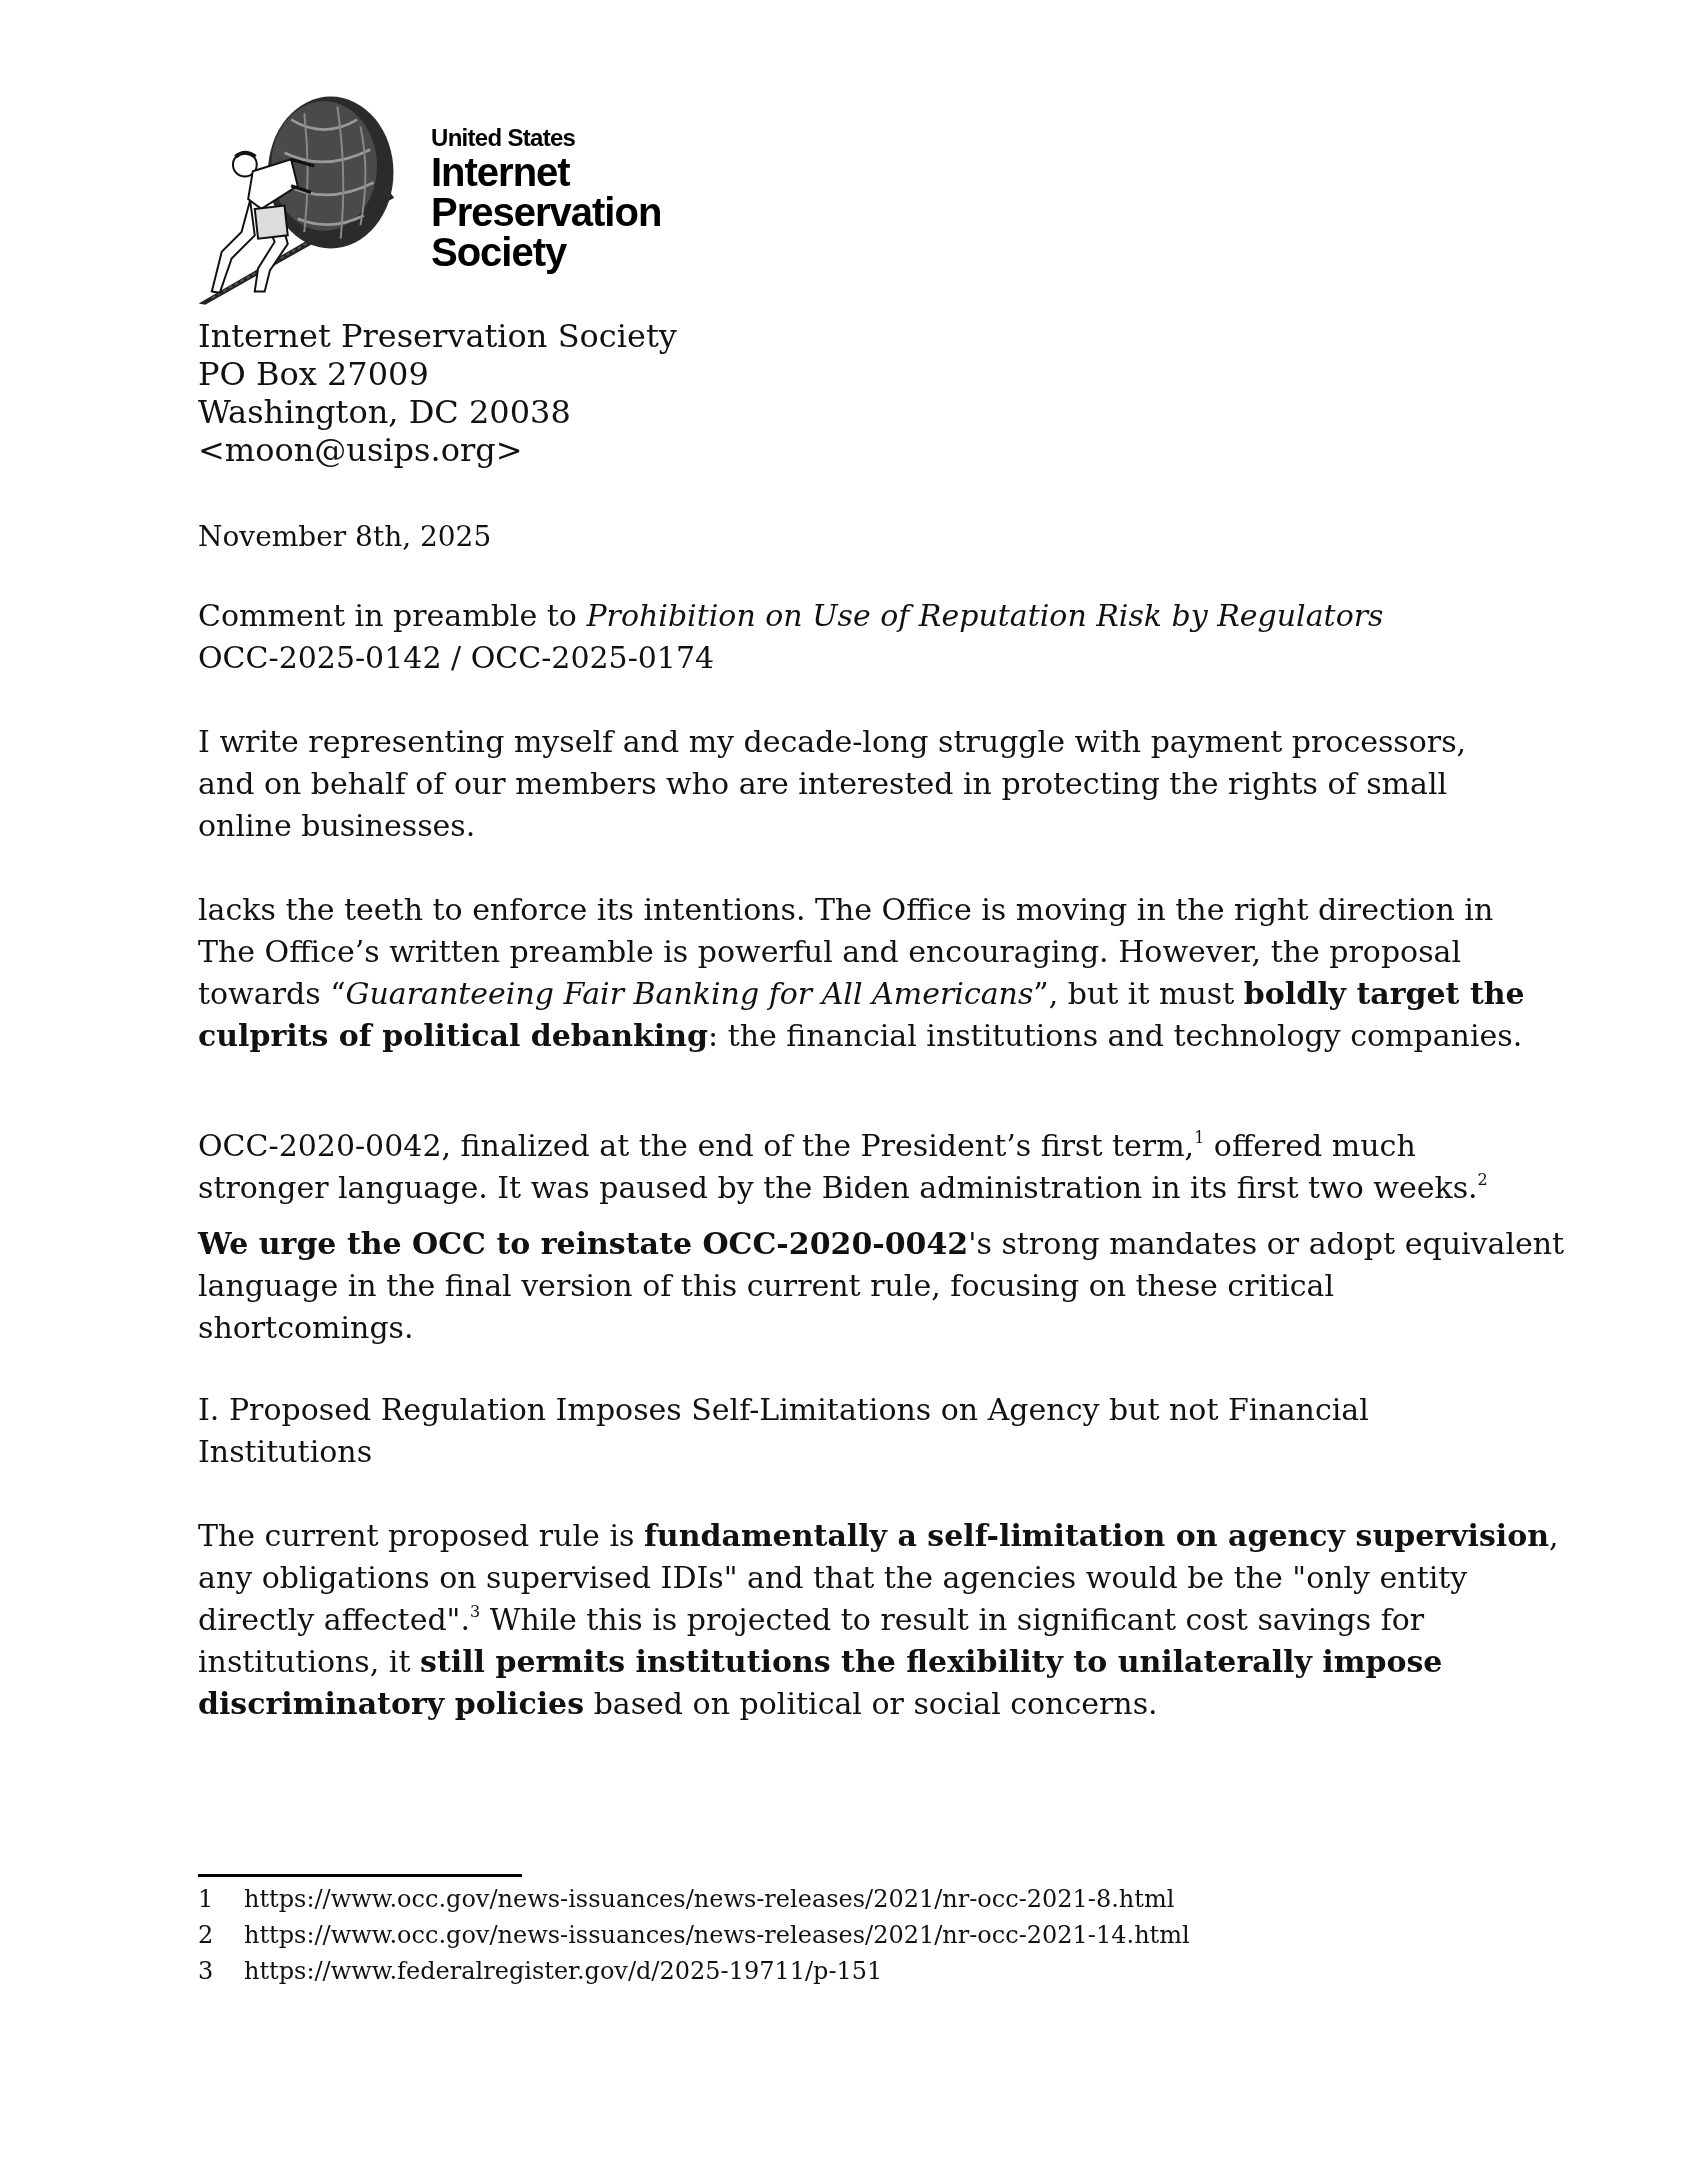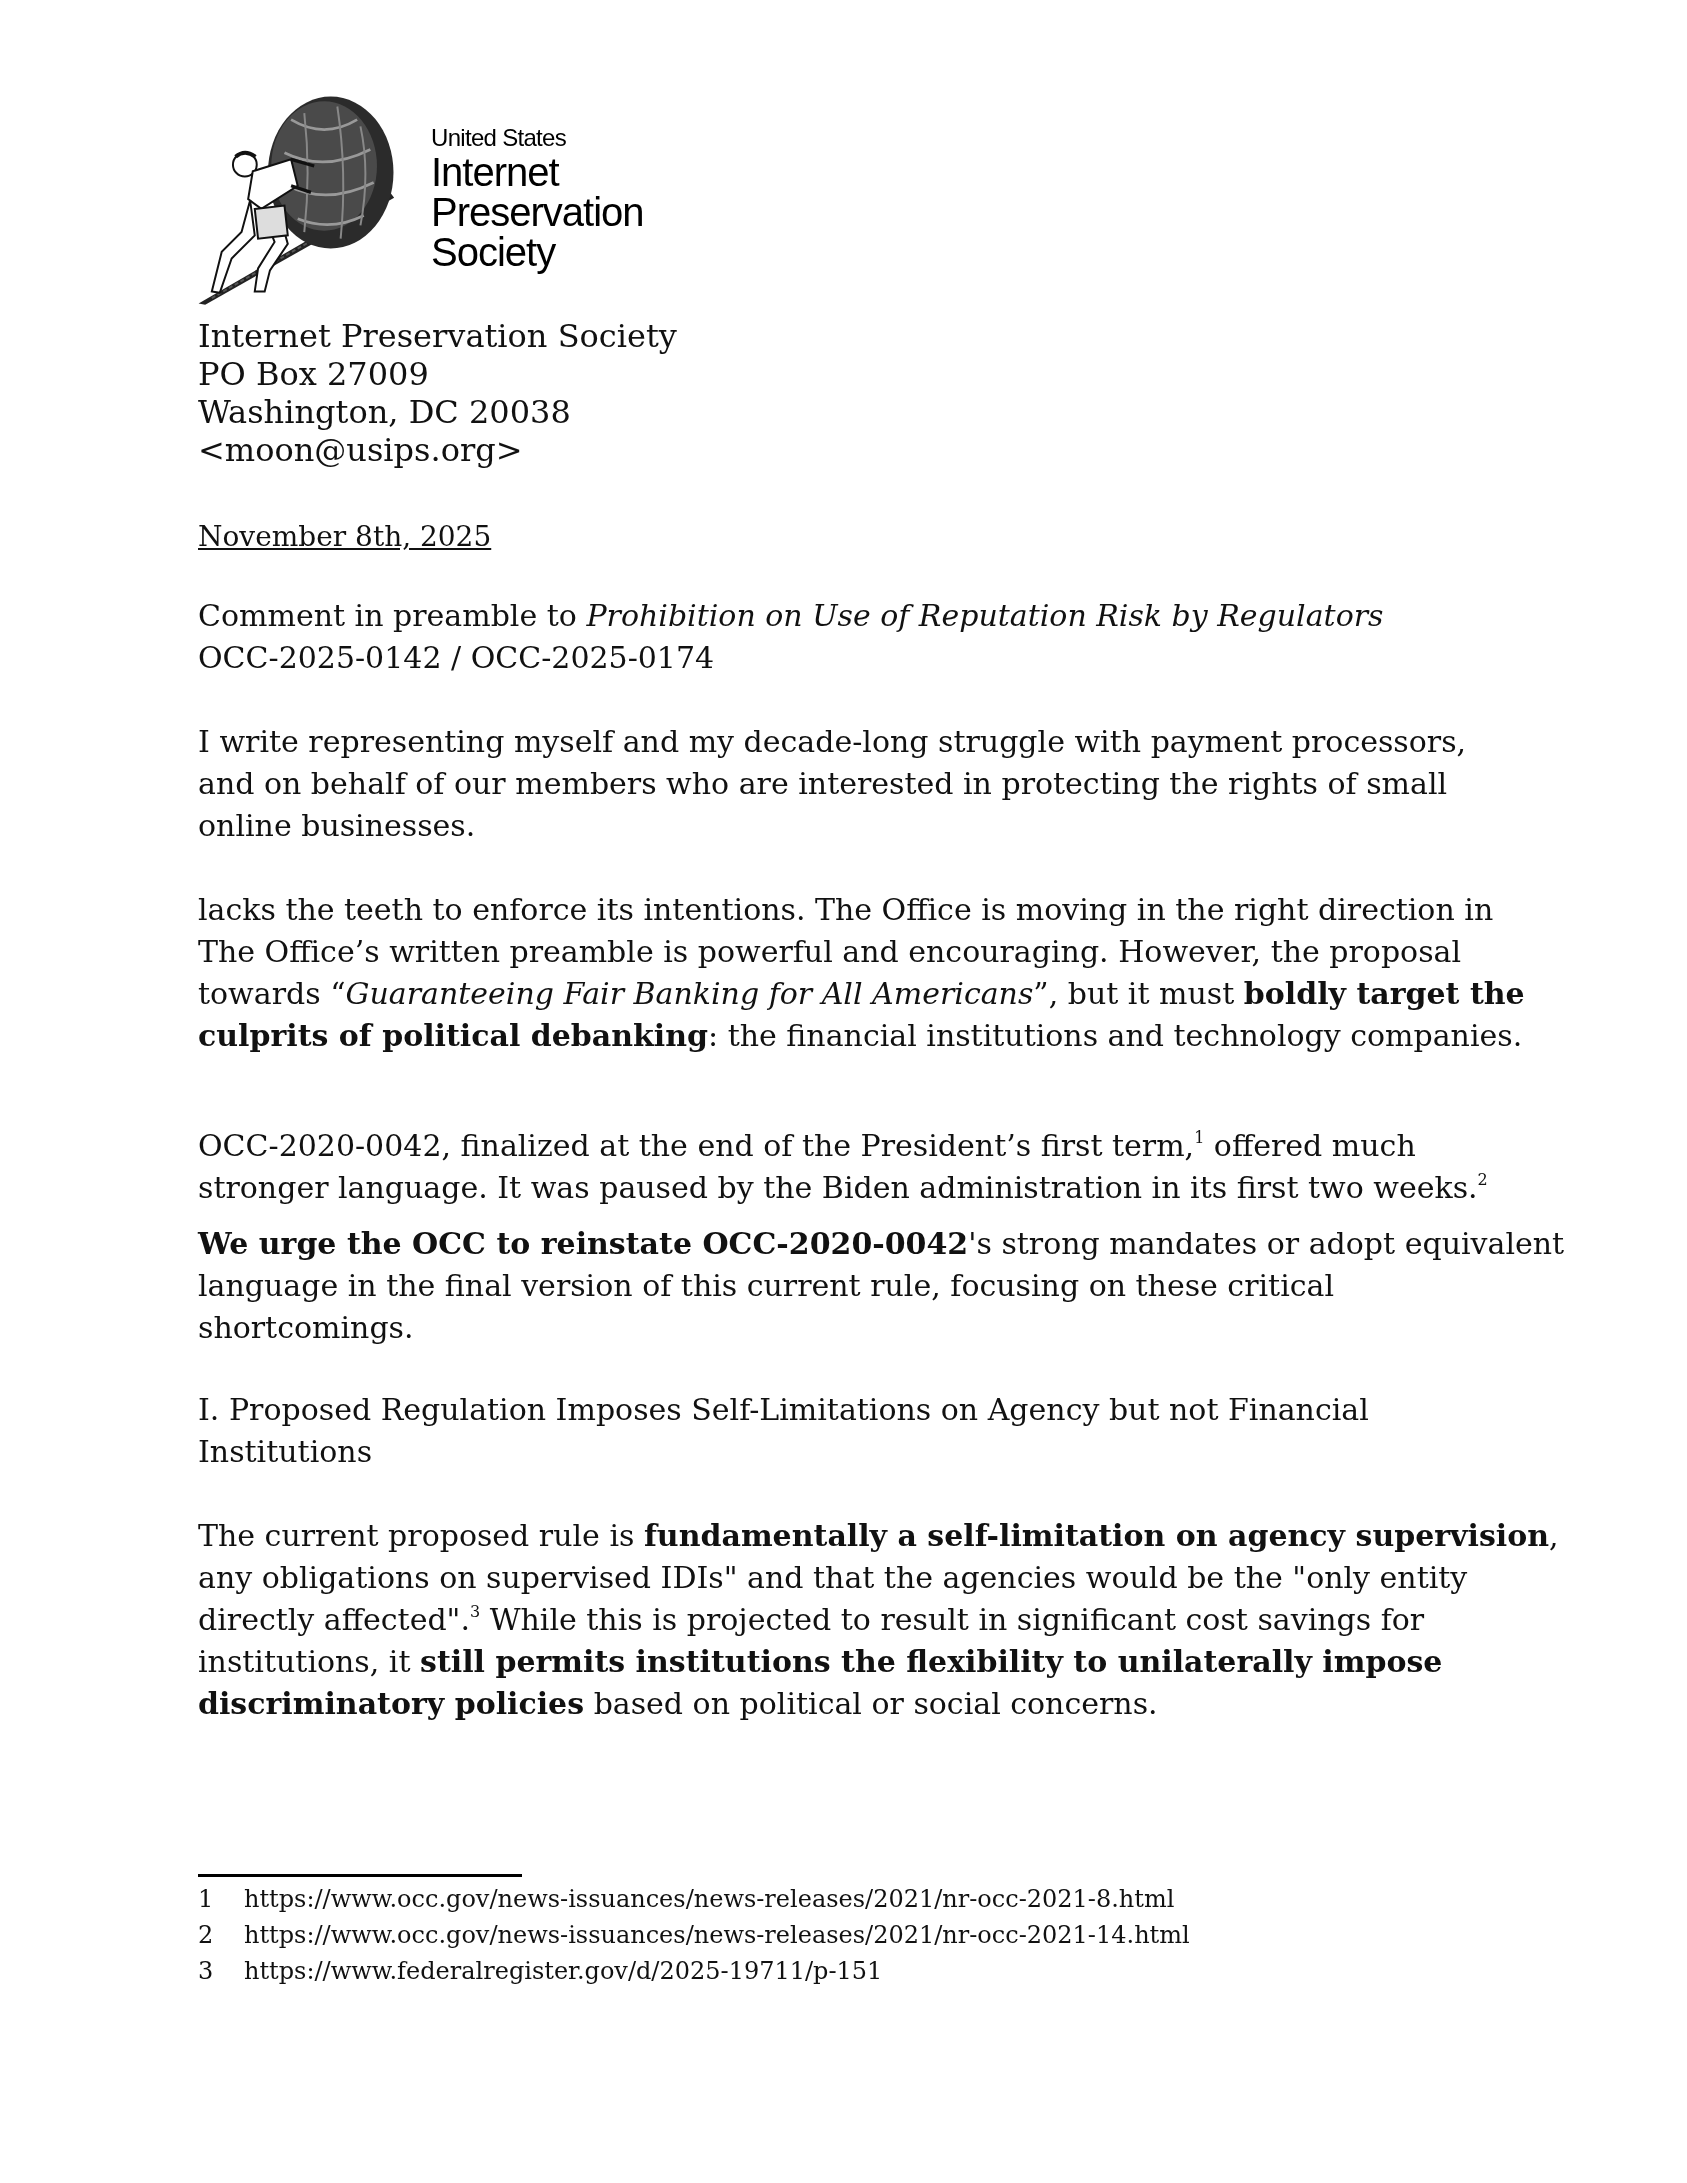--- a/index.html
+++ b/index.html
@@ -1,26 +1,26 @@
 <!DOCTYPE html>
 <html style="font-size:10.6px"><head>
   <meta charset="utf-8">
   <style>
     html, body { margin: 0; padding: 0; background: #ffffff; }
     body { width: 1687px; height: 2183px; position: relative; overflow: hidden; color: #111111; font-family: "DejaVu Serif", serif; }
     .page { position: absolute; left: 0; top: 0; width: 1687px; height: 2183px; }
     .logo { position: absolute; left: 192px; top: 93px; width: 503px; height: 212px; }
     .logo-art { position: absolute; left: 0; top: 0; width: 218px; height: 212px; }
-    .logo-text { position: absolute; left: 239px; top: 32px; font-family: "Liberation Sans", sans-serif; font-weight: normal; color: #000; }
+    .logo-text { position: absolute; left: 239px; top: 32px; font-family: "Liberation Sans", sans-serif; font-weight: bold; color: #000; }
     .logo-text .small { font-size: 24px; line-height: 26.5px; letter-spacing: -0.7px; display: block; }
     .logo-text .big { font-size: 40px; line-height: 40px; letter-spacing: -1px; display: block; }
     .block { position: absolute; left: 198px; width: 1297px; }
     .addr { top: 317px; font-size: 32px; line-height: 38px; }
     .addr div { white-space: nowrap; }
-    .date { top: 518px; font-size: 28px; line-height: 38px; text-decoration: underline; }
+    .date { top: 518px; font-size: 28px; line-height: 38px; }
     .p { font-size: 30px; line-height: 42px; }
     .subject { top: 595px; }
     .p1 { top: 721px; }
     .p2 { top: 889px; }
     .p3 { top: 1097px; margin-top: 28px; }
     .p4 { top: 1223px; }
     .h1 { top: 1389px; font-weight: normal; }
     .p5 { top: 1515px; }
     .p6 { top: 1805px; white-space: nowrap; }
     .p div { white-space: nowrap; }

